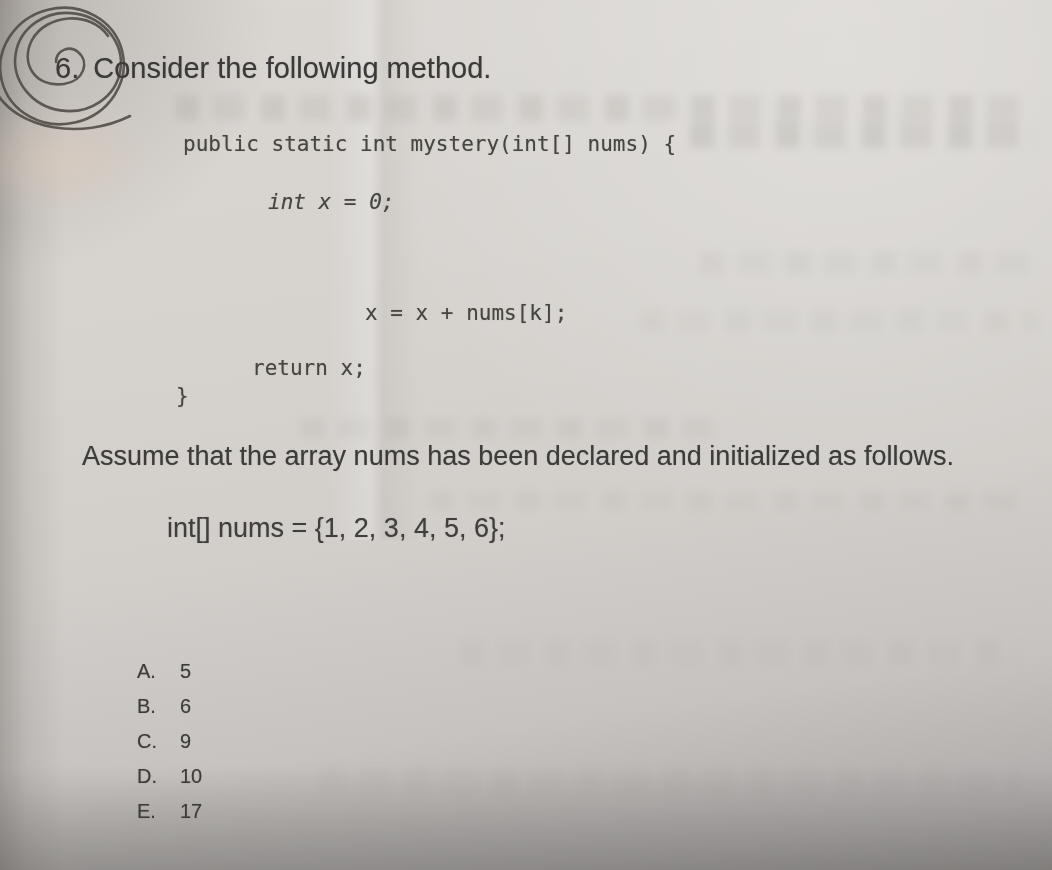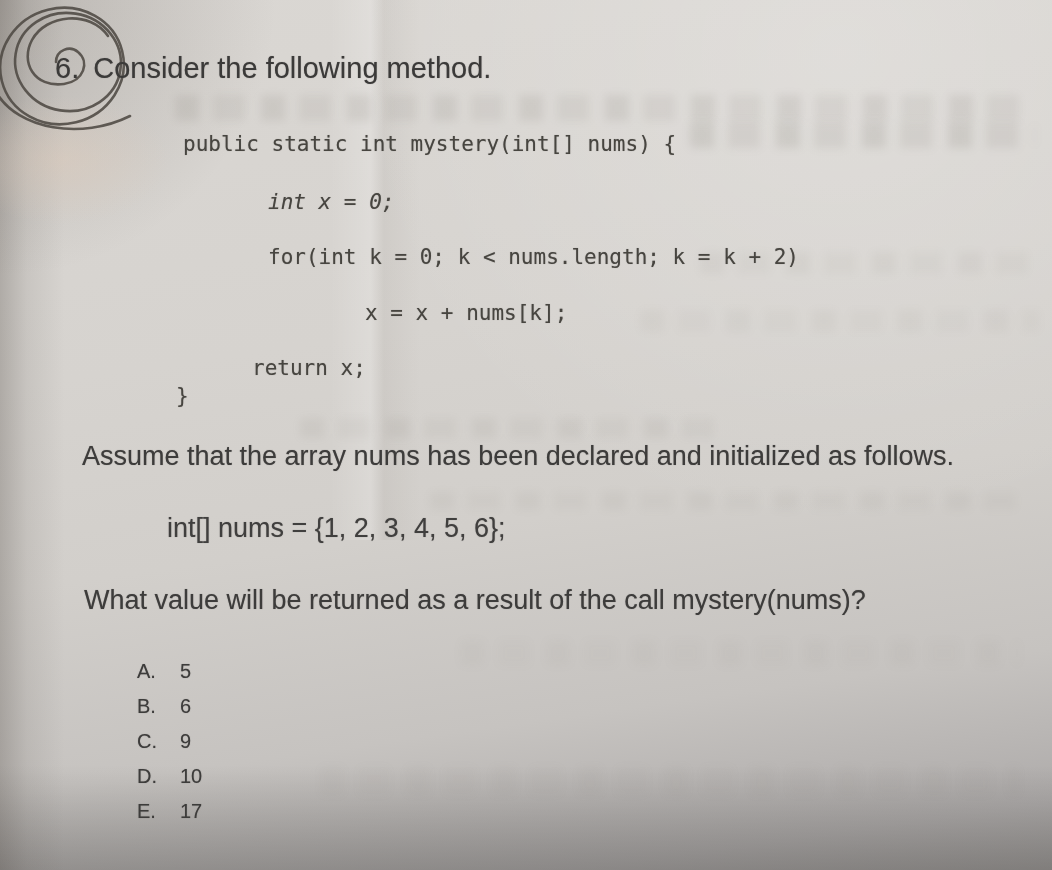--- a/index.html
+++ b/index.html
@@ -144,30 +144,28 @@
       <path d="M 6 96 C 28 134, 92 144, 140 120"></path>
     </g>
   </svg>
 
   <div class="heading">
     <span class="qnum">6.</span><span>Consider the following method.</span>
   </div>
 
   <div class="code-line code-line-0">public static int mystery(int[] nums) {</div>
   <div class="code-line code-line-1">int x = 0;</div>
-  <div class="code-line code-line-2">for(int k = 0; k &lt; nums.length; k = k + 2)</div>
   <div class="code-line code-line-3">x = x + nums[k];</div>
   <div class="code-line code-line-4">return x;</div>
   <div class="code-line code-line-5">}</div>
 
   <div class="assume-line">Assume that the array nums has been declared and initialized as follows.</div>
 
   <div class="array-line">int[] nums = {1, 2, 3, 4, 5, 6};</div>
 
-  <div class="question-line">What value will be returned as a result of the call mystery(nums)?</div>
 
   <div class="choices">
     <div class="choice">
       <span class="label">A.</span><span>5</span>
     </div>
     <div class="choice">
       <span class="label">B.</span><span>6</span>
     </div>
     <div class="choice">
       <span class="label">C.</span><span>9</span>

